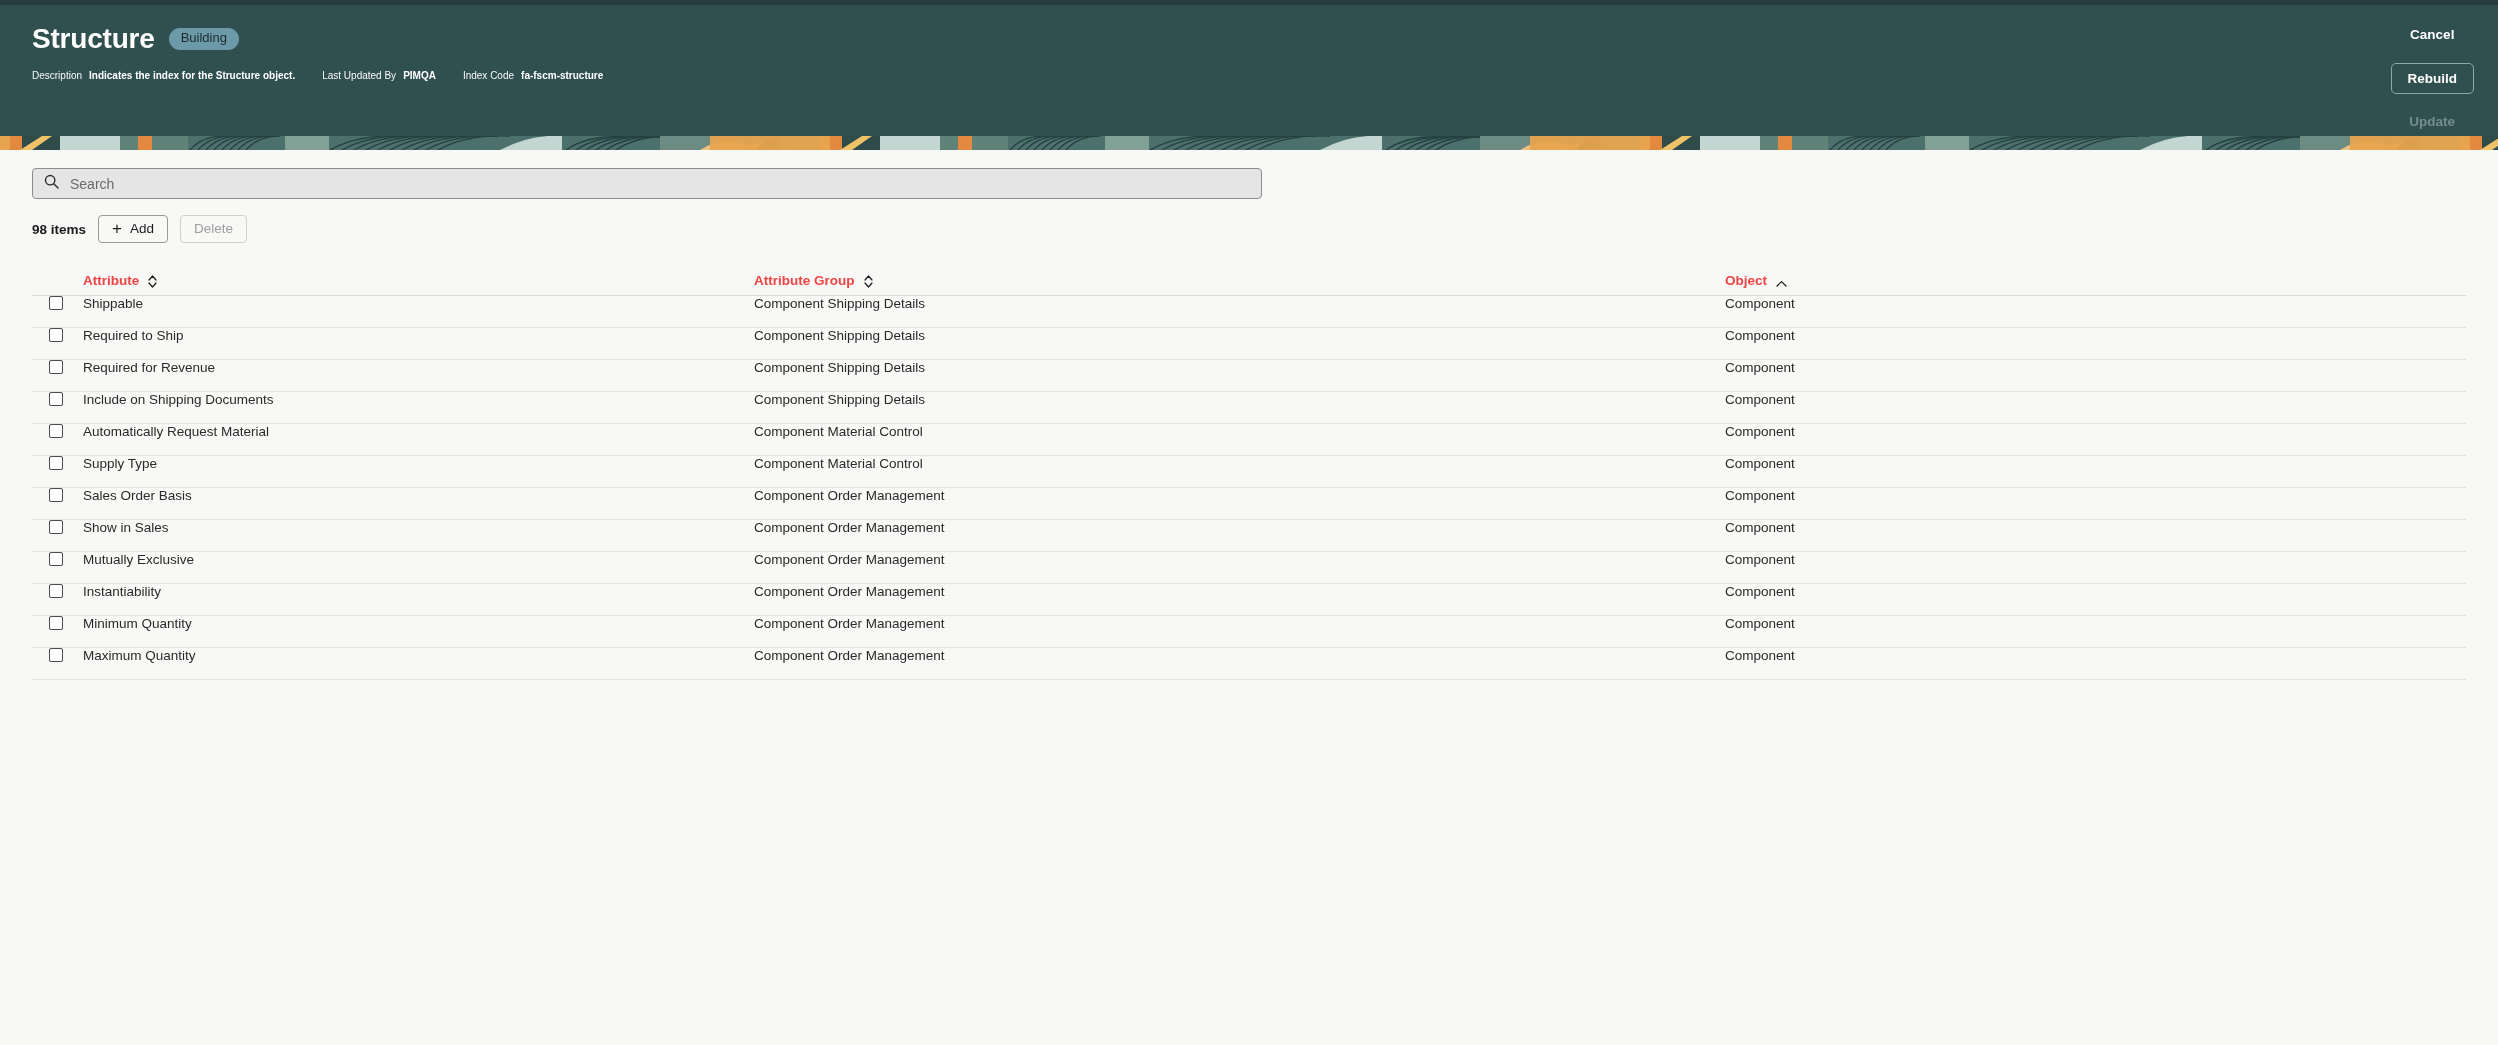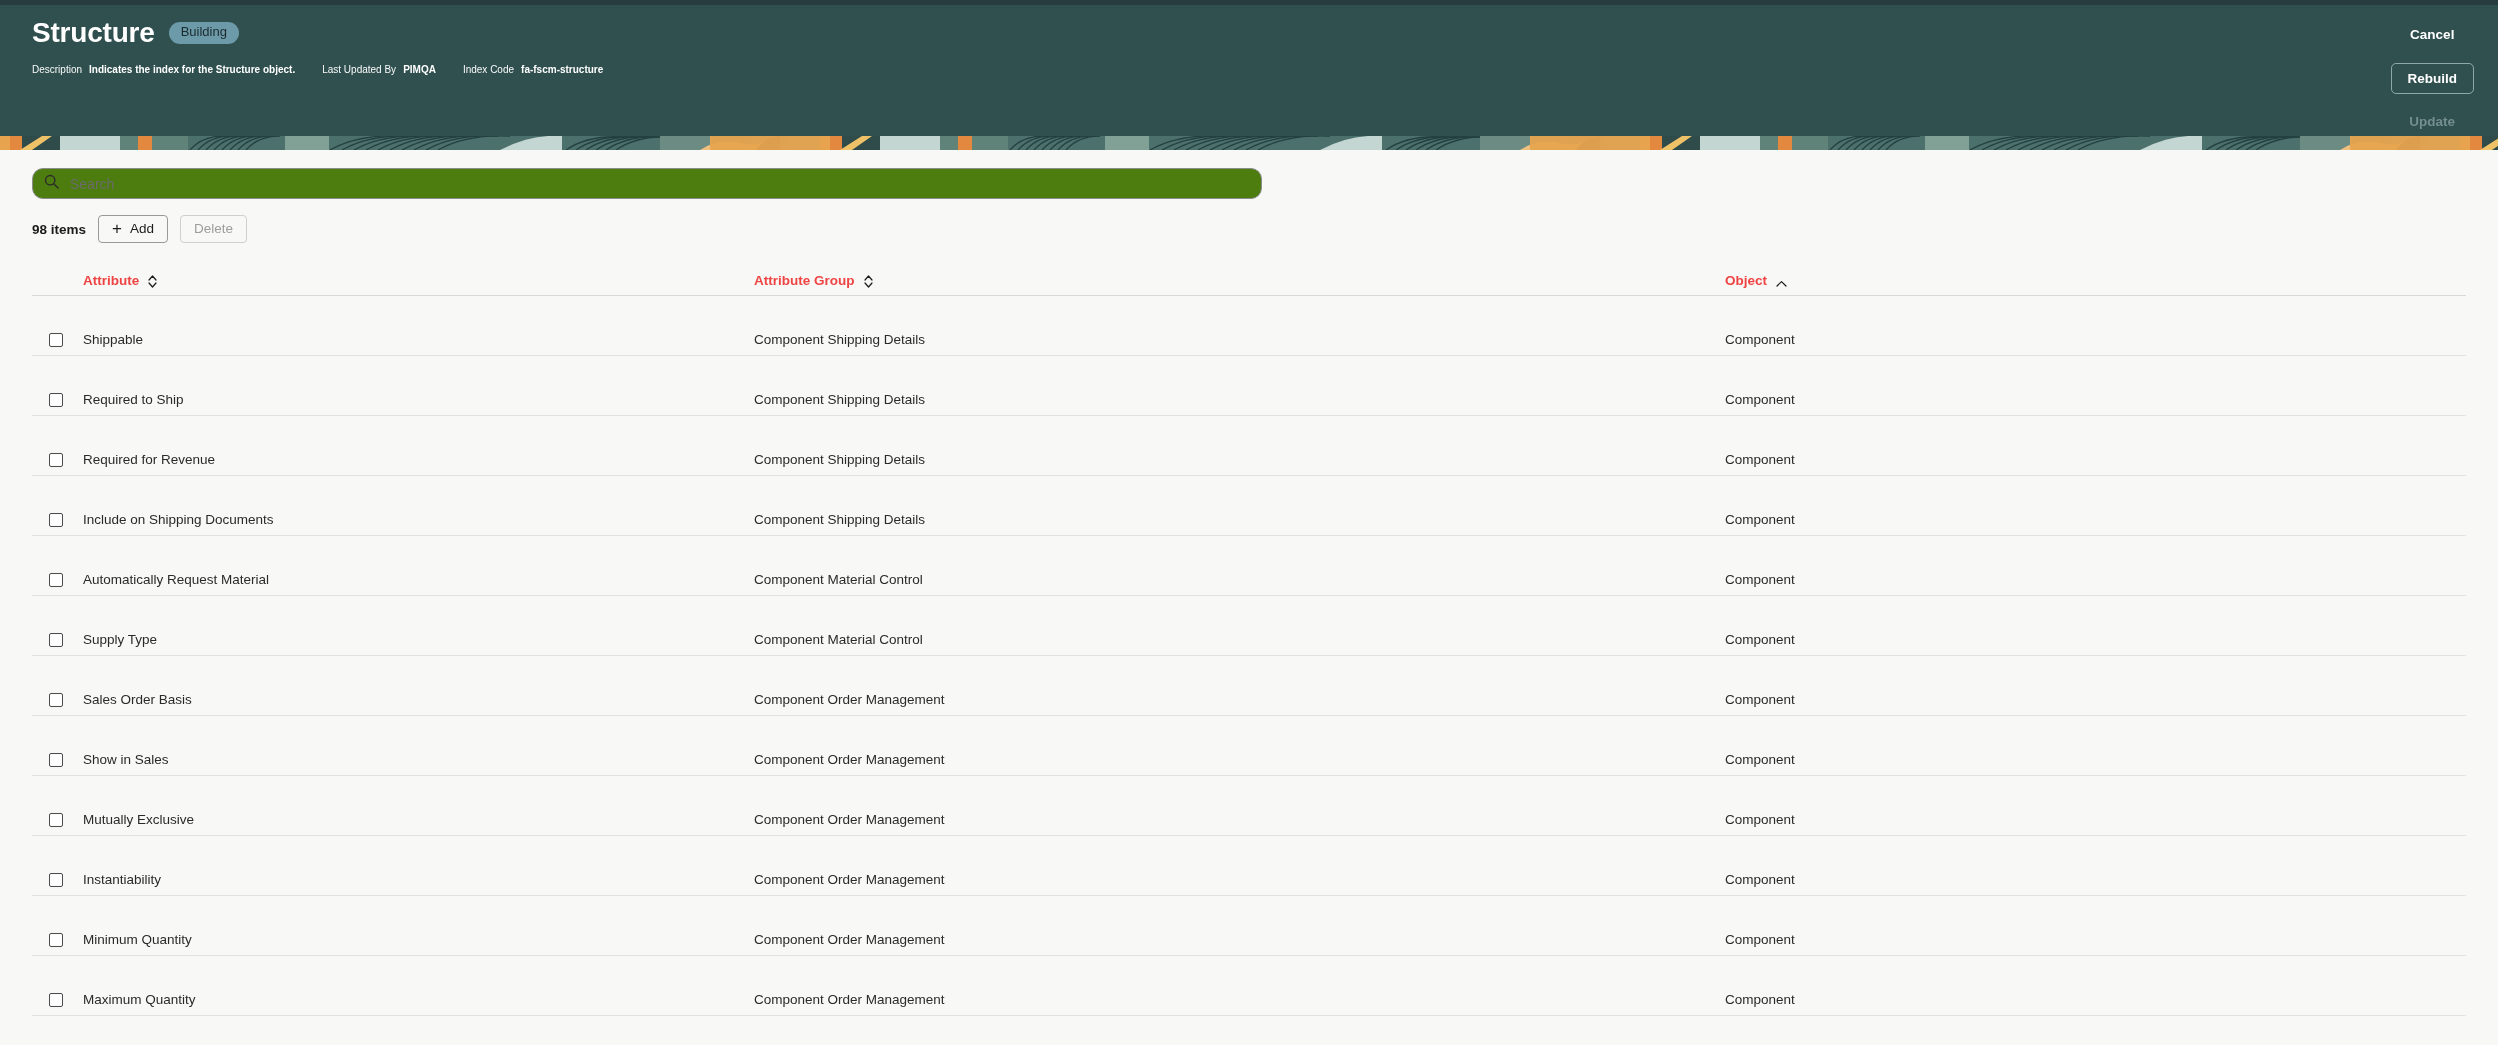--- a/index.html
+++ b/index.html
@@ -17,21 +17,21 @@
   .header {
     position: relative;
     height: 131px;
     background: #30504f;
     padding: 0 32px;
   }
   .hdr-title-row {
     display: flex;
     align-items: center;
     gap: 14px;
-    padding-top: 14px;
+    padding-top: 20px;
   }
   .hdr-title {
     color: #ffffff;
     font-size: 28px;
     font-weight: bold;
     letter-spacing: -0.2px;
     line-height: 1;
   }
   .badge {
     background: #6d9aa8;
@@ -99,23 +99,23 @@
   .search-wrap {
     position: relative;
     width: 1230px;
     margin-top: 18px;
   }
   .search-box {
     display: flex;
     align-items: center;
     gap: 11px;
     height: 31px;
-    background: #4d7c0f;
+    background: #e5e5e5;
     border: 1px solid #8c8c8c;
-    border-radius: 11px;
+    border-radius: 4px;
     padding: 0 11px;
   }
   .search-box svg { flex: none; }
   .search-input {
     flex: 1;
     border: none;
     outline: none;
     background: transparent;
     font-family: inherit;
     font-size: 14px;
@@ -190,24 +190,23 @@
     border: 1px solid #9a9a9a;
     border-radius: 4px;
     padding: 0 14px;
     cursor: pointer;
   }
   .combo-label { font-size: 13.5px; color: #6b6b6b; }
   .caret { width: 0; height: 0; border-left: 6px solid transparent; border-right: 6px solid transparent; border-top: 7px solid #2a2a2a; }
 
   .trow {
     display: flex;
-    align-items: center;
+    align-items: flex-start;
     height: 32px;
     border-bottom: 1px solid #e2e2de;
-    margin-top: 28px;
   }
   .cell { font-size: 13.5px; color: #2a2a2a; }
   .cbx {
     width: 14px; height: 14px;
     border: 1.3px solid #4a4a4a;
     border-radius: 2px;
     background: #fff;
     cursor: pointer;
     flex: none;
     margin-left: 17px;

